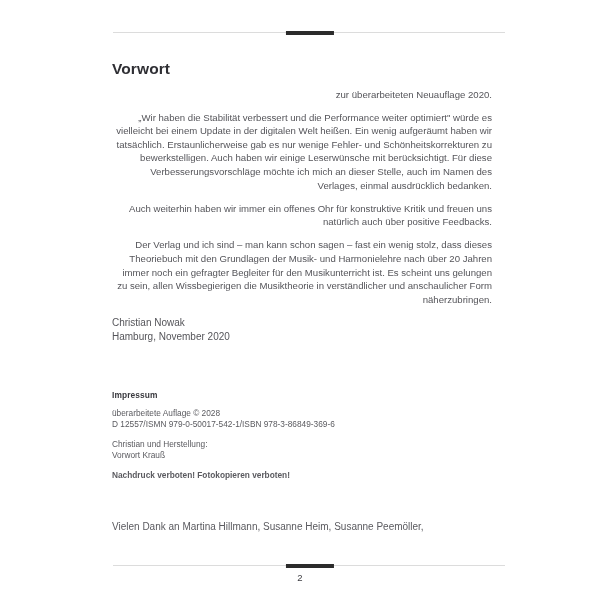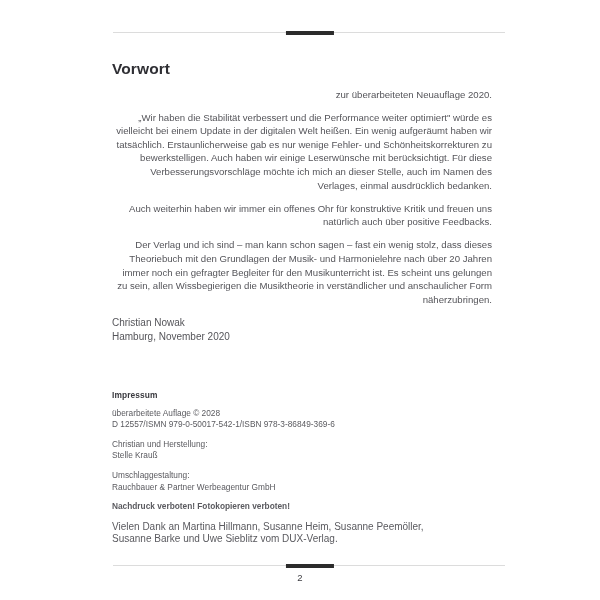--- a/index.html
+++ b/index.html
@@ -159,36 +159,31 @@
   <div class="imprint">
     <h2>Impressum</h2>
 
     <div class="grp">
       <div>überarbeitete Auflage © 2028</div>
       <div>D 12557/ISMN 979-0-50017-542-1/ISBN 978-3-86849-369-6</div>
     </div>
 
     <div class="grp">
       <div>Christian und Herstellung:</div>
-      <div>Stelle Krauß</div>
+      <div>Vorwort Krauß</div>
     </div>
 
-    <div class="grp">
-      <div>Umschlaggestaltung:</div>
-      <div>Rauchbauer &amp; Partner Werbeagentur GmbH</div>
-    </div>
 
     <div class="grp">
       <div>Nachdruck verboten! Fotokopieren verboten!</div>
     </div>
   </div>
 
   <div class="thanks">
     <div>Vielen Dank an Martina Hillmann, Susanne Heim, Susanne Peemöller,</div>
-    <div>Susanne Barke und Uwe Sieblitz vom DUX-Verlag.</div>
   </div>
 
   <div class="rule-wrap bottom">
     <div class="rule-line"></div>
     <div class="rule-tab"></div>
   </div>
 
   <div class="folio">2</div>
 
 </div>

